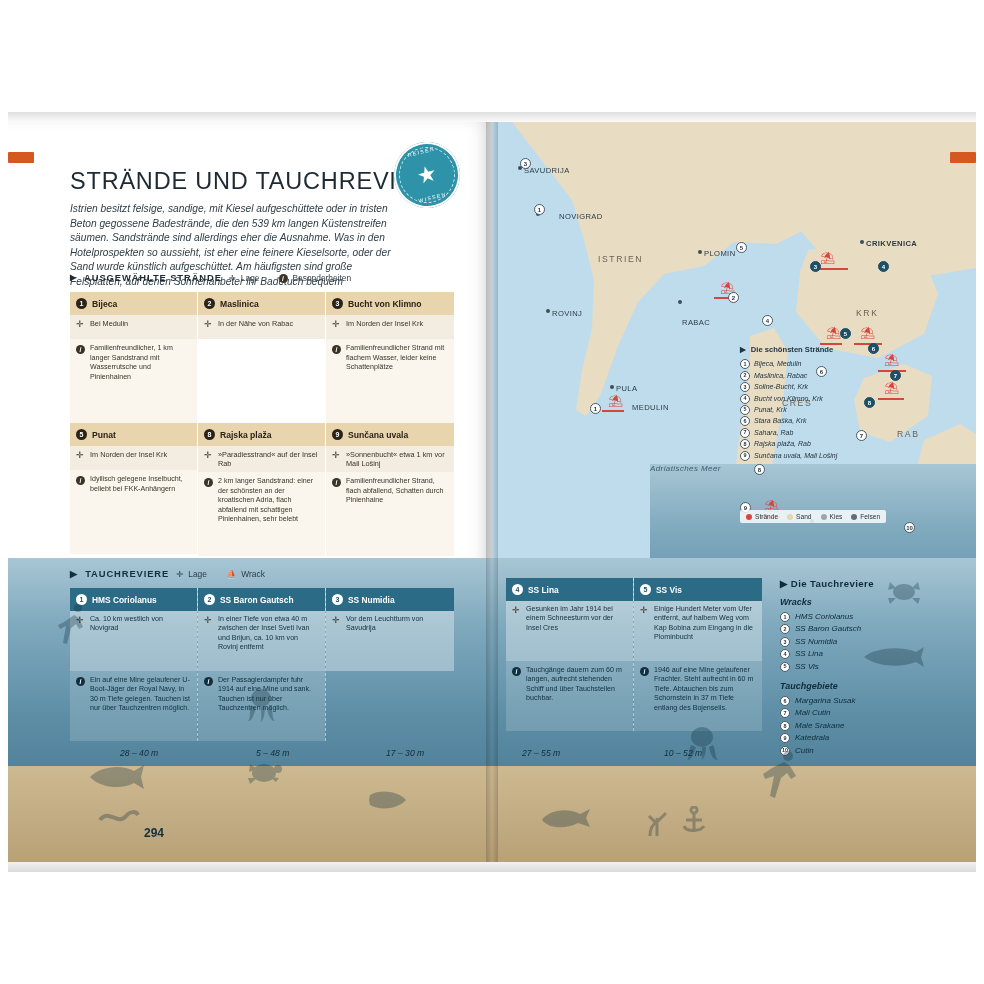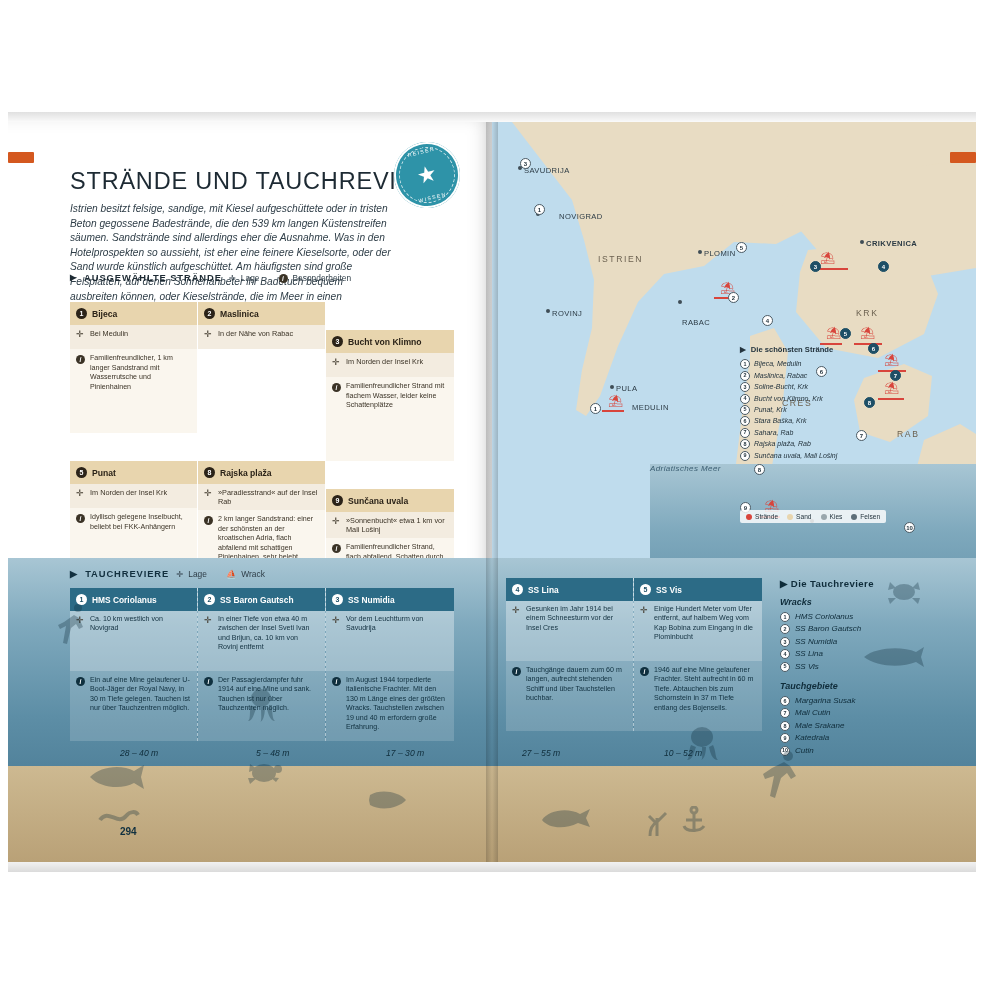--- a/index.html
+++ b/index.html
@@ -33,24 +33,24 @@
   .stamp .star{font-size:22px;line-height:1;}
   .stamp .ring{position:absolute;inset:5px;border:1.2px dashed rgba(255,255,255,.75);border-radius:50%;}
   .stamp .t1{position:absolute;top:6px;left:0;width:100%;text-align:center;font-size:5.2px;letter-spacing:1.4px;}
   .stamp .t2{position:absolute;bottom:7px;left:0;width:100%;text-align:center;font-size:5.2px;letter-spacing:1.4px;}
 
   .sec-head{position:absolute;font-size:9.4px;font-weight:bold;letter-spacing:.9px;color:#1d2a33;display:flex;align-items:center;gap:7px;}
   .sec-head .arrow{color:#1d2a33;font-size:8px;}
   .legend-inline{display:flex;align-items:center;gap:5px;font-weight:normal;letter-spacing:0;font-size:8.4px;color:#2e3d47;}
   .legend-inline + .legend-inline{margin-left:12px;}
 
-  .beach-table{position:absolute;left:62px;top:180px;width:386px;}
+  .beach-table{position:absolute;left:62px;top:170px;width:386px;}
   .brow{display:flex;width:100%;}
   .bcell{width:128px;box-sizing:border-box;border-right:1px solid #ffffff;}
-  .bcell:last-child{border-right:none;margin-top:28px;}
+  .bcell:last-child{border-right:none;}
   .bhead{background:#e8d5ae;padding:4px 6px;display:flex;align-items:center;gap:5px;font-size:8.6px;font-weight:bold;color:#2b2318;height:15px;}
   .bsub{background:#f3ece0;padding:4px 6px;display:flex;align-items:flex-start;gap:5px;font-size:7.3px;color:#3b3326;min-height:16px;}
   .bbody{background:#faf6ee;padding:5px 6px;display:flex;align-items:flex-start;gap:5px;font-size:7.1px;line-height:9.6px;color:#3b3326;min-height:74px;}
   .numdot{flex:0 0 auto;width:11px;height:11px;border-radius:50%;background:#2b2318;color:#fff;font-size:7px;
           display:flex;align-items:center;justify-content:center;font-weight:bold;}
   .idot{flex:0 0 auto;width:9px;height:9px;border-radius:50%;background:#3b3326;color:#fff;font-size:6.4px;
         display:flex;align-items:center;justify-content:center;font-style:italic;font-weight:bold;margin-top:1px;}
   .locicon{flex:0 0 auto;width:9px;height:9px;margin-top:1px;color:#3b3326;font-size:9px;line-height:9px;}
 
   
@@ -65,21 +65,21 @@
   .dcell{width:128px;box-sizing:border-box;border-right:1px dashed rgba(255,255,255,.5);}
   .dcell:last-child{border-right:none;}
   .dhead-c{background:#2c6b86;color:#fff;padding:4px 6px;display:flex;align-items:center;gap:5px;font-size:8.4px;font-weight:bold;height:15px;}
   .dsub{background:rgba(255,255,255,.34);padding:4px 6px;display:flex;align-items:flex-start;gap:5px;font-size:7.1px;line-height:9.4px;color:#12303f;min-height:52px;}
   .dbody{background:rgba(255,255,255,.16);padding:5px 6px;display:flex;align-items:flex-start;gap:5px;font-size:7.1px;line-height:9.4px;color:#10303f;min-height:60px;}
   .numdot-w{flex:0 0 auto;width:11px;height:11px;border-radius:50%;background:#ffffff;color:#1d4f66;font-size:7px;
             display:flex;align-items:center;justify-content:center;font-weight:bold;}
   .idot-w{flex:0 0 auto;width:9px;height:9px;border-radius:50%;background:#10303f;color:#fff;font-size:6.4px;
           display:flex;align-items:center;justify-content:center;font-style:italic;font-weight:bold;margin-top:1px;}
   .depth{position:absolute;font-size:8.6px;font-style:italic;color:#0f2c3a;}
-  .pageno{position:absolute;left:112px;top:268px;font-size:10px;font-weight:bold;color:#10303f;text-align:center;}
+  .pageno{position:absolute;left:136px;top:268px;font-size:12px;font-weight:bold;color:#10303f;text-align:center;}
 
   
   .map{position:absolute;left:0;top:0;width:484px;height:436px;background:#bfdced;overflow:hidden;}
   .maplabel{position:absolute;font-size:7.6px;color:#2b3a44;letter-spacing:.4px;}
   .maplabel.big{font-size:8.6px;letter-spacing:1.6px;color:#6b6150;}
   .maplabel.sea{font-style:italic;font-size:8px;color:#3b5e72;}
   .mapdot{position:absolute;width:9px;height:9px;border-radius:50%;background:#fff;border:1px solid #4a5a64;
           font-size:6px;color:#24343e;display:flex;align-items:center;justify-content:center;font-weight:bold;}
   .mapdot.dark{background:#1d4f66;color:#fff;border-color:#1d4f66;}
   .umb{position:absolute;font-size:12px;line-height:12px;color:#d8453c;}
@@ -273,24 +273,20 @@
             </div>
             <div class="dcell">
               <div class="dhead-c">
                 <span class="numdot-w">3</span>
                 <span>SS Numidia</span>
               </div>
               <div class="dsub">
                 <span class="locicon">✛</span>
                 <span>Vor dem Leuchtturm von Savudrija</span>
               </div>
-              <div class="dbody">
-                <span class="idot-w">i</span>
-                <span>Im August 1944 torpedierte italienische Frachter. Mit den 130 m Länge eines der größten Wracks. Tauchstellen zwischen 19 und 40 m erfordern große Erfahrung.</span>
-              </div>
             </div>
           </div>
         </div>
 
         <div class="depth" style="left:104px;top:190px;margin-left:8px;">28 – 40 m</div>
         <div class="depth" style="left:248px;top:190px;">5 – 48 m</div>
         <div class="depth" style="left:378px;top:190px;">17 – 30 m</div>
 
         <div class="pageno">294</div>
 

